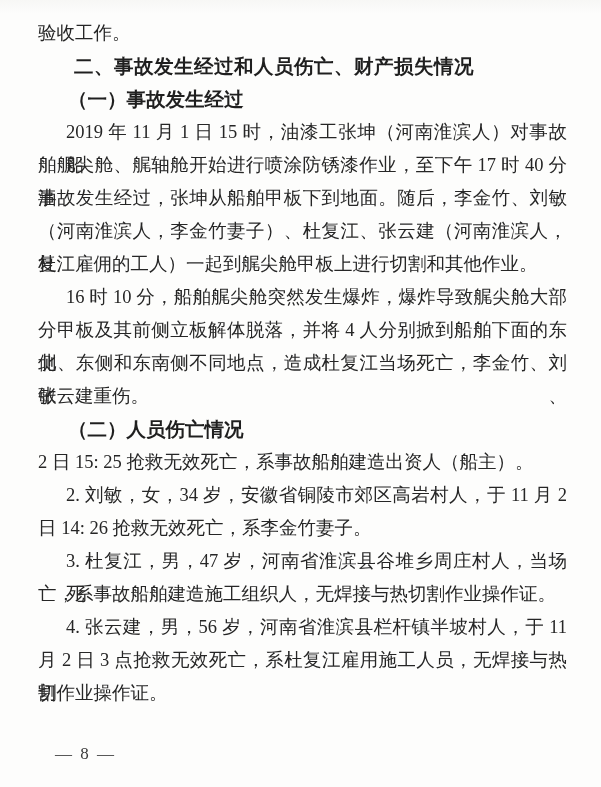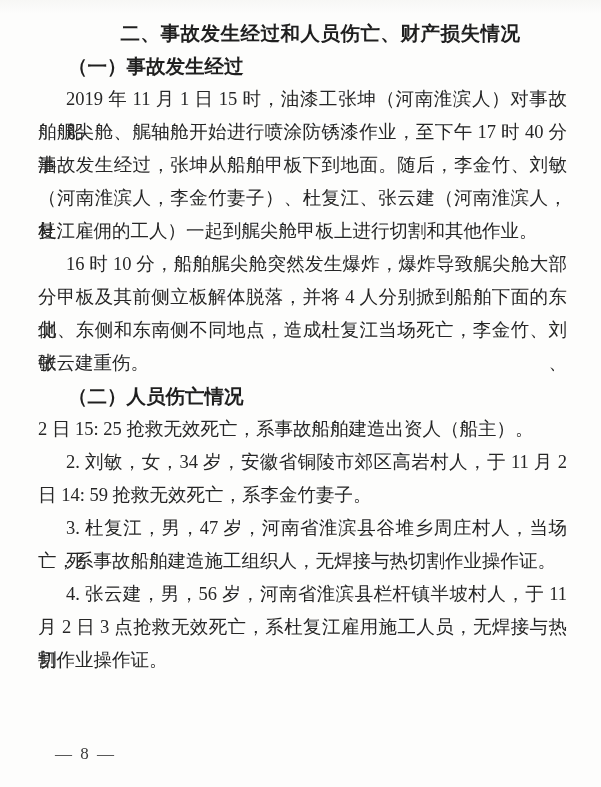--- a/index.html
+++ b/index.html
@@ -45,21 +45,20 @@
   }
   .line.heading {
     font-family: "Liberation Sans", sans-serif;
     font-weight: 700;
     font-size: 19.5px;
     letter-spacing: 0.5px;
     color: #1f1f1f;
   }
   .line.heading.indent {
     padding-left: 36px;
-    text-align: center;
   }
   .line.subheading {
     font-weight: 700;
     font-size: 19.5px;
     color: #1f1f1f;
   }
   .line.subheading.indent {
     padding-left: 30px;
   }
   .page-number {
@@ -70,35 +69,36 @@
     letter-spacing: 2px;
     color: #3a3a3a;
     font-family: "Liberation Serif", serif;
   }
 </style>
 </head>
 <body>
 
 <div class="page">
   <div class="doc-body" id="doc-body">
+      <div class="line body">验收工作。</div>
       <div class="line heading indent">二、事故发生经过和人员伤亡、财产损失情况</div>
       <div class="line subheading indent">（一）事故发生经过</div>
       <div class="line body indent justify">2019 年 11 月 1 日 15 时，油漆工张坤（河南淮滨人）对事故船</div>
       <div class="line body justify">舶艉尖舱、艉轴舱开始进行喷涂防锈漆作业，至下午 17 时 40 分油</div>
       <div class="line body justify">事故发生经过，张坤从船舶甲板下到地面。随后，李金竹、刘敏</div>
       <div class="line body justify">（河南淮滨人，李金竹妻子）、杜复江、张云建（河南淮滨人，杜</div>
       <div class="line body">复江雇佣的工人）一起到艉尖舱甲板上进行切割和其他作业。</div>
       <div class="line body indent justify">16 时 10 分，船舶艉尖舱突然发生爆炸，爆炸导致艉尖舱大部</div>
       <div class="line body justify">分甲板及其前侧立板解体脱落，并将 4 人分别掀到船舶下面的东北</div>
       <div class="line body justify">侧、东侧和东南侧不同地点，造成杜复江当场死亡，李金竹、刘敏、</div>
       <div class="line body">张云建重伤。</div>
       <div class="line subheading indent">（二）人员伤亡情况</div>
       <div class="line body">2 日 15: 25 抢救无效死亡，系事故船舶建造出资人（船主）。</div>
       <div class="line body indent justify">2. 刘敏，女，34 岁，安徽省铜陵市郊区高岩村人，于 11 月 2</div>
-      <div class="line body">日 14: 59 抢救无效死亡，系李金竹妻子。</div>
+      <div class="line body">日 14: 26 抢救无效死亡，系李金竹妻子。</div>
       <div class="line body indent justify">3. 杜复江，男，47 岁，河南省淮滨县谷堆乡周庄村人，当场死</div>
       <div class="line body">亡，系事故船舶建造施工组织人，无焊接与热切割作业操作证。</div>
       <div class="line body indent justify">4. 张云建，男，56 岁，河南省淮滨县栏杆镇半坡村人，于 11</div>
       <div class="line body justify">月 2 日 3 点抢救无效死亡，系杜复江雇用施工人员，无焊接与热切</div>
       <div class="line body">割作业操作证。</div>
     </div>
   <div class="page-number">— 8 —</div>
 </div>
 
 </body></html>

